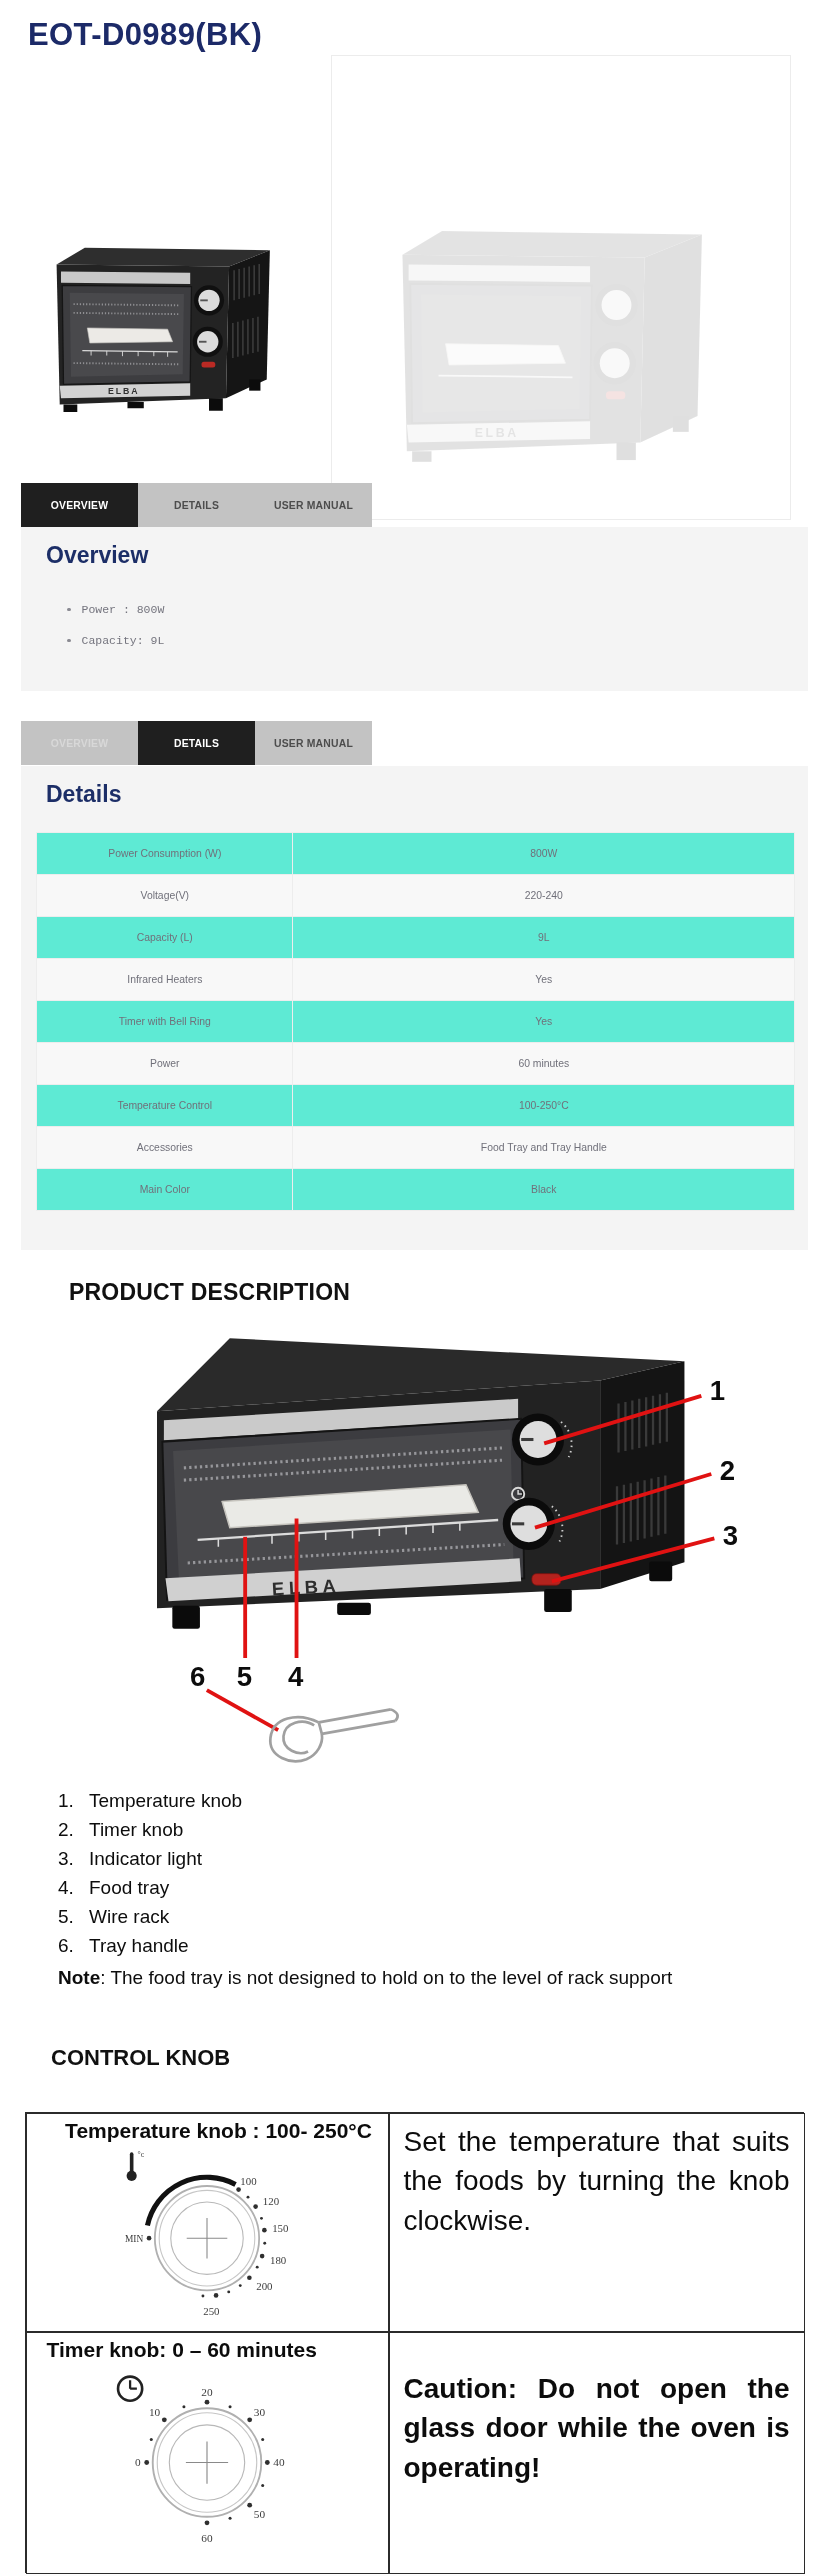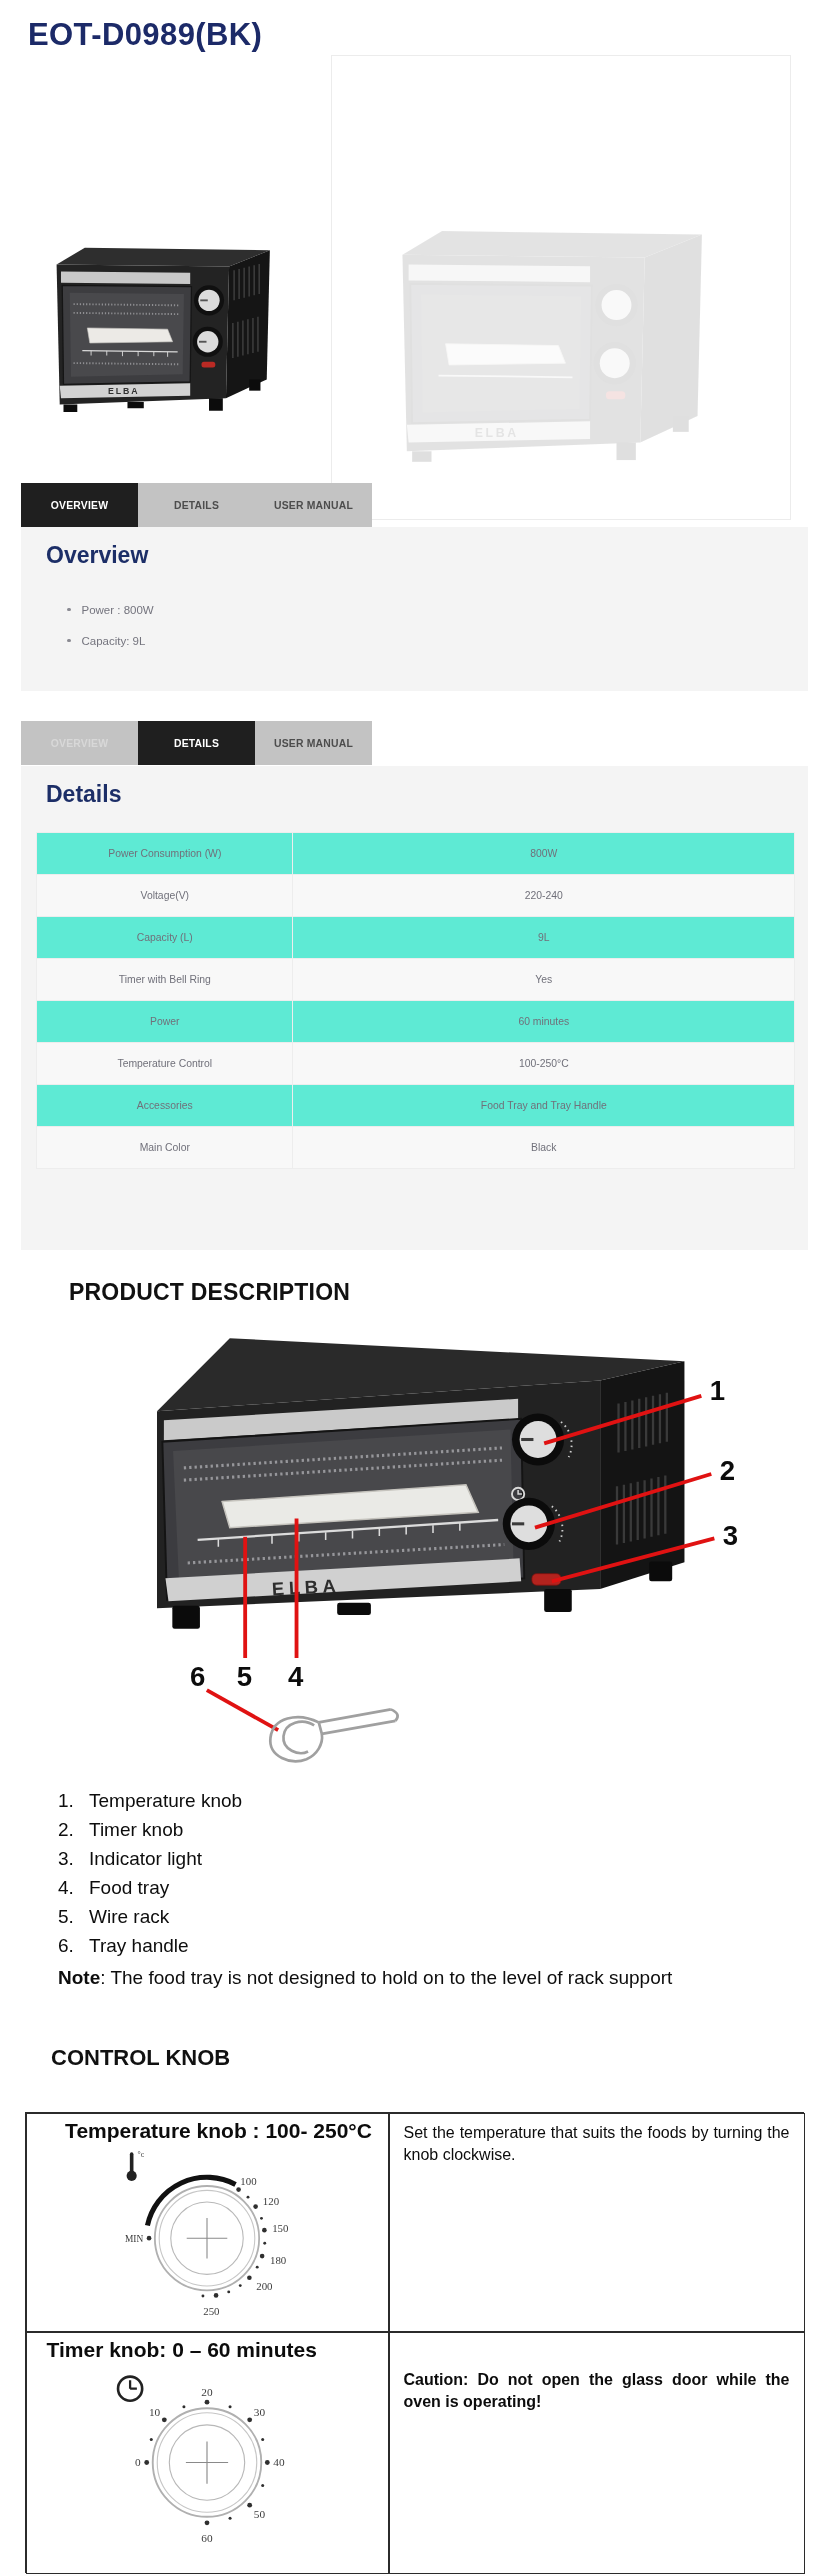--- a/index.html
+++ b/index.html
@@ -34,21 +34,21 @@
   #tabbar-1{left:21px;top:483px;}
   #tabbar-2{left:21px;top:721px;}
 
   
   .panel{left:21px;width:787px;background:#f4f4f4;}
   #panel-overview{top:527px;height:164px;}
   #panel-details{top:766px;height:484px;}
   .panel h2{margin:0;position:absolute;left:25px;top:15.3px;font-size:23px;font-weight:700;color:#1c2e67;}
 
   .bullets{position:absolute;left:46px;top:67px;}
-  .bullet-row{display:flex;align-items:center;height:31px;color:#74747e;font-size:11.5px;}
+  .bullet-row{display:flex;align-items:center;height:31px;color:#74747e;font-size:11.5px;font-family:Liberation Mono, monospace;}
   .bullet-dot{width:3.8px;height:3.8px;border-radius:50%;background:#8a8a92;margin-right:10.7px;}
 
   
   #spec-table{position:absolute;left:15.3px;top:66px;width:759px;border-collapse:collapse;background:#5eead4;}
   #spec-table td{
     border:1.5px solid #ededed;height:39px;text-align:center;vertical-align:middle;
     color:#70707a;font-size:10.4px;
   }
   #spec-table td.c1{width:253px;}
   #spec-table tr:nth-child(even) td{background:#f8f8f8;}
@@ -69,21 +69,21 @@
 
   
   #ck-table{
     left:24.5px;top:2112px;width:779px;height:461px;
     display:grid;grid-template-columns:363px 416px;grid-template-rows:219px 242px;
     border:1.5px solid #2b2b2b;box-sizing:border-box;
   }
   .ck-cell{border:0.8px solid #2b2b2b;position:relative;box-sizing:border-box;background:#fff;}
   .ck-header{font-size:21px;font-weight:700;color:#0c0c0c;margin-top:4.6px;text-align:center;padding-left:23px;}
   .ck-header.left-align{text-align:left;padding-left:20px;}
-  .ck-text{padding:7.7px 14px 0 14px;font-size:16px;line-height:1.42;color:#0c0c0c;text-align:justify;}
+  .ck-text{padding:7.7px 14px 0 14px;font-size:28px;line-height:1.42;color:#0c0c0c;text-align:justify;}
   .ck-caution{font-weight:700;margin-top:28px;}
   .dial{display:block;margin:1.5px auto 0 auto;}
   .dial text{font-family:"Liberation Serif",serif;fill:#3c3c3c;}
 </style>
 </head>
 <body>
 
 <div class="abs" id="page-title">EOT-D0989(BK)</div>
 
 <div class="abs" id="photo-left">
@@ -175,20 +175,24 @@
       <td class="c1">Power Consumption (W)</td>
       <td>800W</td>
         </tr>
     <tr>
       <td class="c1">Voltage(V)</td>
       <td>220-240</td>
         </tr>
     <tr>
       <td class="c1">Capacity (L)</td>
       <td>9L</td>
+        </tr>
+    <tr>
+      <td class="c1">Infrared Heaters</td>
+      <td>Yes</td>
         </tr>
     <tr>
       <td class="c1">Timer with Bell Ring</td>
       <td>Yes</td>
         </tr>
     <tr>
       <td class="c1">Power</td>
       <td>60 minutes</td>
         </tr>
     <tr>

